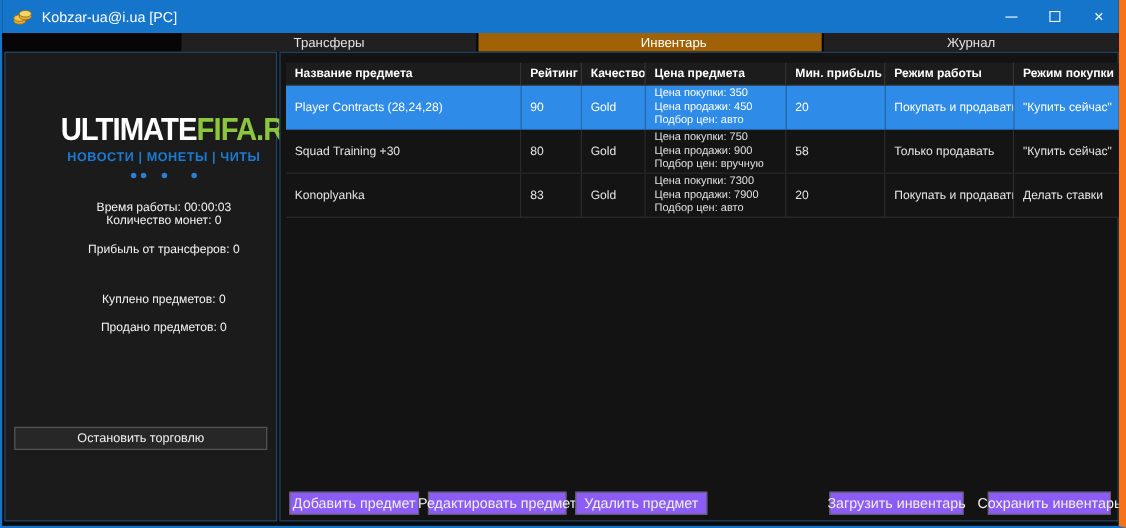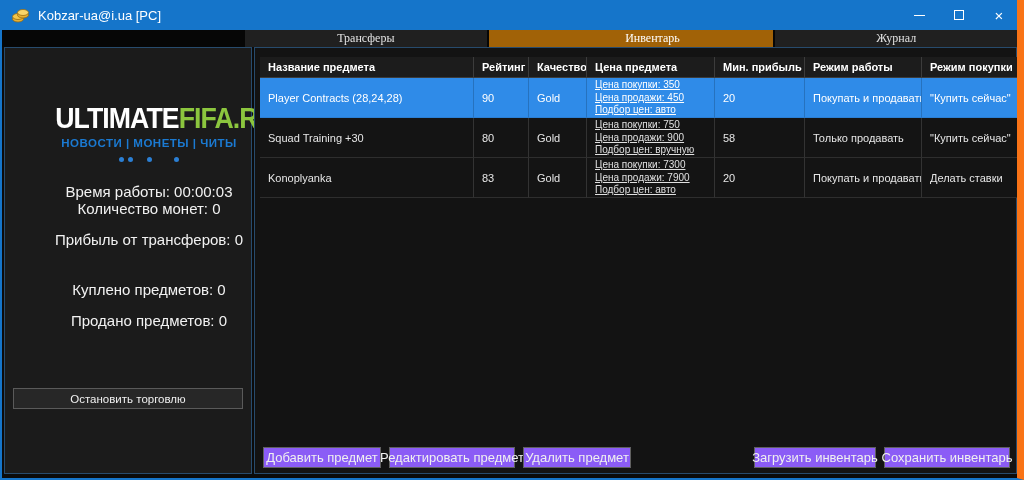--- a/index.html
+++ b/index.html
@@ -23,21 +23,21 @@
   .win-btn { width:40px; height:30px; display:flex; align-items:center; justify-content:center; color:#fff; cursor:default; }
   .glyph-min { width:11px; height:1px; background:#fff; display:block; }
   .glyph-max { width:10px; height:10px; border:1px solid #fff; display:block; }
   .glyph-close { font-size:15px; line-height:1; }
 
   
   .tabstrip {
     position:absolute; top:30px; left:0; right:0; height:17px;
     background:#060606; display:flex; justify-content:flex-end;
   }
-  .tabs { display:flex; width:772px;font-family:Liberation Serif, serif; }
+  .tabs { display:flex; width:852px; }
   .tab {
     flex:1; margin-right:2px; background:#202020; color:#e3e3e3;
     font-size:12px; display:flex; align-items:center; justify-content:center;
     cursor:default;
   }
   .tab:last-child { margin-right:0; }
   .tab.active { background:#a16207; color:#fff;padding-left:43px; }
 
   
   .sidebar {
@@ -47,21 +47,21 @@
     padding-left:42px;
   }
   .logo { margin-top:56px; white-space:nowrap; font-weight:bold; font-size:29px;
           letter-spacing:-1px; transform:scaleX(0.92); line-height:1; }
   .logo .lg-white { color:#ffffff; }
   .logo .lg-green { color:#8cc63e; }
   .tagline { margin-top:4px; font-weight:bold; font-size:11.5px; letter-spacing:0.5px; color:#1b7ad2; }
   .dots { margin-top:7px; height:6px; display:flex; justify-content:center; align-items:center; }
   .dot { width:5px; height:5px; border-radius:50%; background:#2b7fd4; }
   .dot.d1 { margin-right:4px; } .dot.d2 { margin-right:14px; } .dot.d3 { margin-right:22px; }
-  .stat { font-size:15px; color:#f2f2f2; }
+  .stat { font-size:11px; color:#f2f2f2; }
   .stat.uptime { margin-top:21px; }
   .stat.coins  { }
   .stat.profit { margin-top:14px; }
   .stat.bought { margin-top:33px; }
   .stat.sold   { margin-top:14px; }
   .stop-btn {
     position:absolute; left:8px; right:8px; bottom:64px; height:21px;
     background:#272727; border:1px solid #5a5a5a; color:#f0f0f0;
     font-size:11.5px; display:flex; align-items:center; justify-content:center; cursor:default;
     font-family:"Liberation Sans", sans-serif;
@@ -80,36 +80,36 @@
     white-space:nowrap; overflow:hidden;
   }
   .hcell:last-child { border-right:none; }
   .trow { cursor:default; }
   .tcell {
     height:40px; background:#141414; color:#e6e6e6; font-size:11px;
     padding-left:8px; border-right:1px solid #333; border-bottom:1px solid #2e2e2e;
     display:flex; align-items:center; white-space:nowrap; overflow:hidden;
   }
   .tcell:last-child { border-right:none; }
-  .tcell.price { display:block; padding-top:1px; font-size:10px; line-height:12.6px; color:#e0e0e0;text-decoration:underline; }
+  .tcell.price { display:block; padding-top:1px; font-size:10px; line-height:12.6px; color:#e0e0e0; }
   .trow.selected .tcell { background:#2f8be8; color:#fff; border-right:1px solid rgba(0,0,0,0.18); border-bottom:1px solid #2b7fd4; }
   .trow.selected .tcell.price { color:#fff; }
 
   
   .footer { position:absolute; left:0; right:0; bottom:5px; height:21px; }
   .fbtn {
     position:absolute; height:21px; background:#8b5cf6; border:1px solid #606060;
     color:#f0f0f0; font-size:13px; display:flex; align-items:center; justify-content:center;
     cursor:default; font-family:Liberation Sans, sans-serif; white-space:nowrap;
   }
   .fbtn.add   { left:8px;   width:118px; }
   .fbtn.edit  { left:134px; width:126px; }
-  .fbtn.del   { left:268px; width:108px; }
+  .fbtn.del   { left:268px; width:120px; }
   .fbtn.load  { right:140px; width:122px; }
-  .fbtn.save  { right:6px;   width:126px; }
+  .fbtn.save  { right:6px;   width:112px; }
 </style>
 </head>
 <body>
 
 <div class="window">
 
   <div class="titlebar">
     <svg class="app-icon" viewBox="0 0 17 15">
       <ellipse cx="6" cy="11" rx="5.5" ry="3" fill="#e8b133" stroke="#9a6d12" stroke-width="0.8"></ellipse>
       <ellipse cx="6" cy="8.5" rx="5.5" ry="3" fill="#f3c64a" stroke="#9a6d12" stroke-width="0.8"></ellipse>

